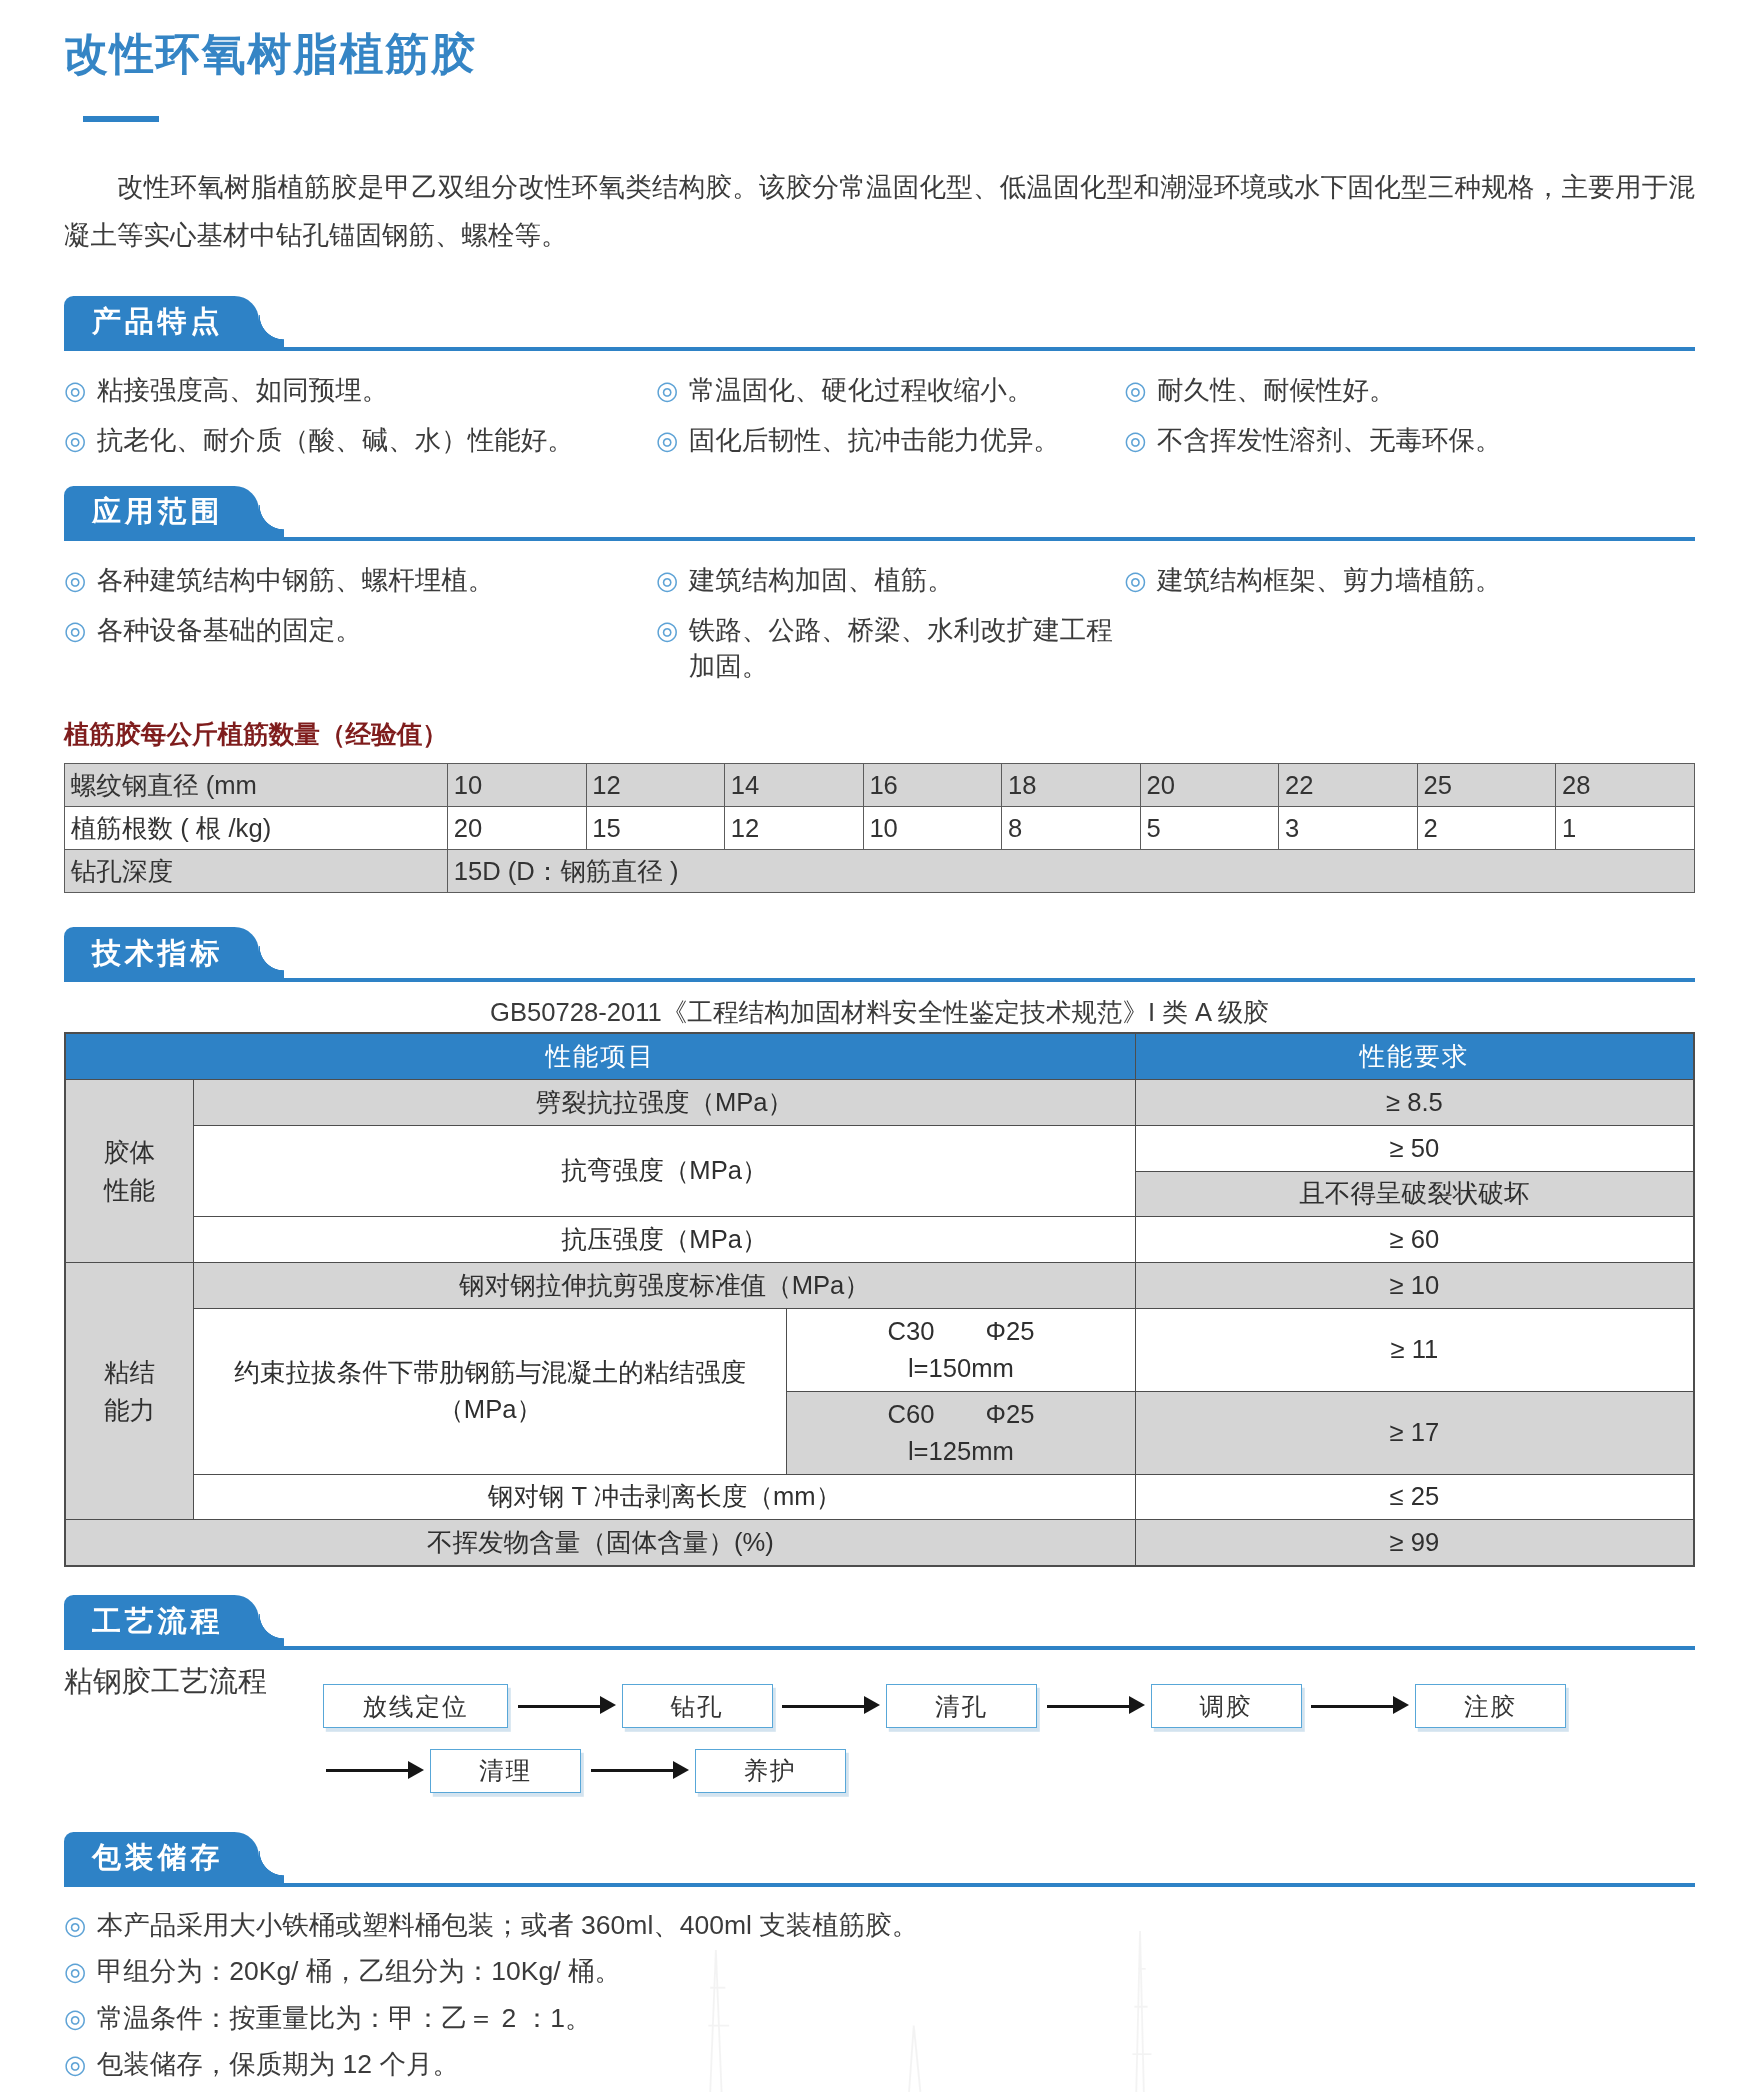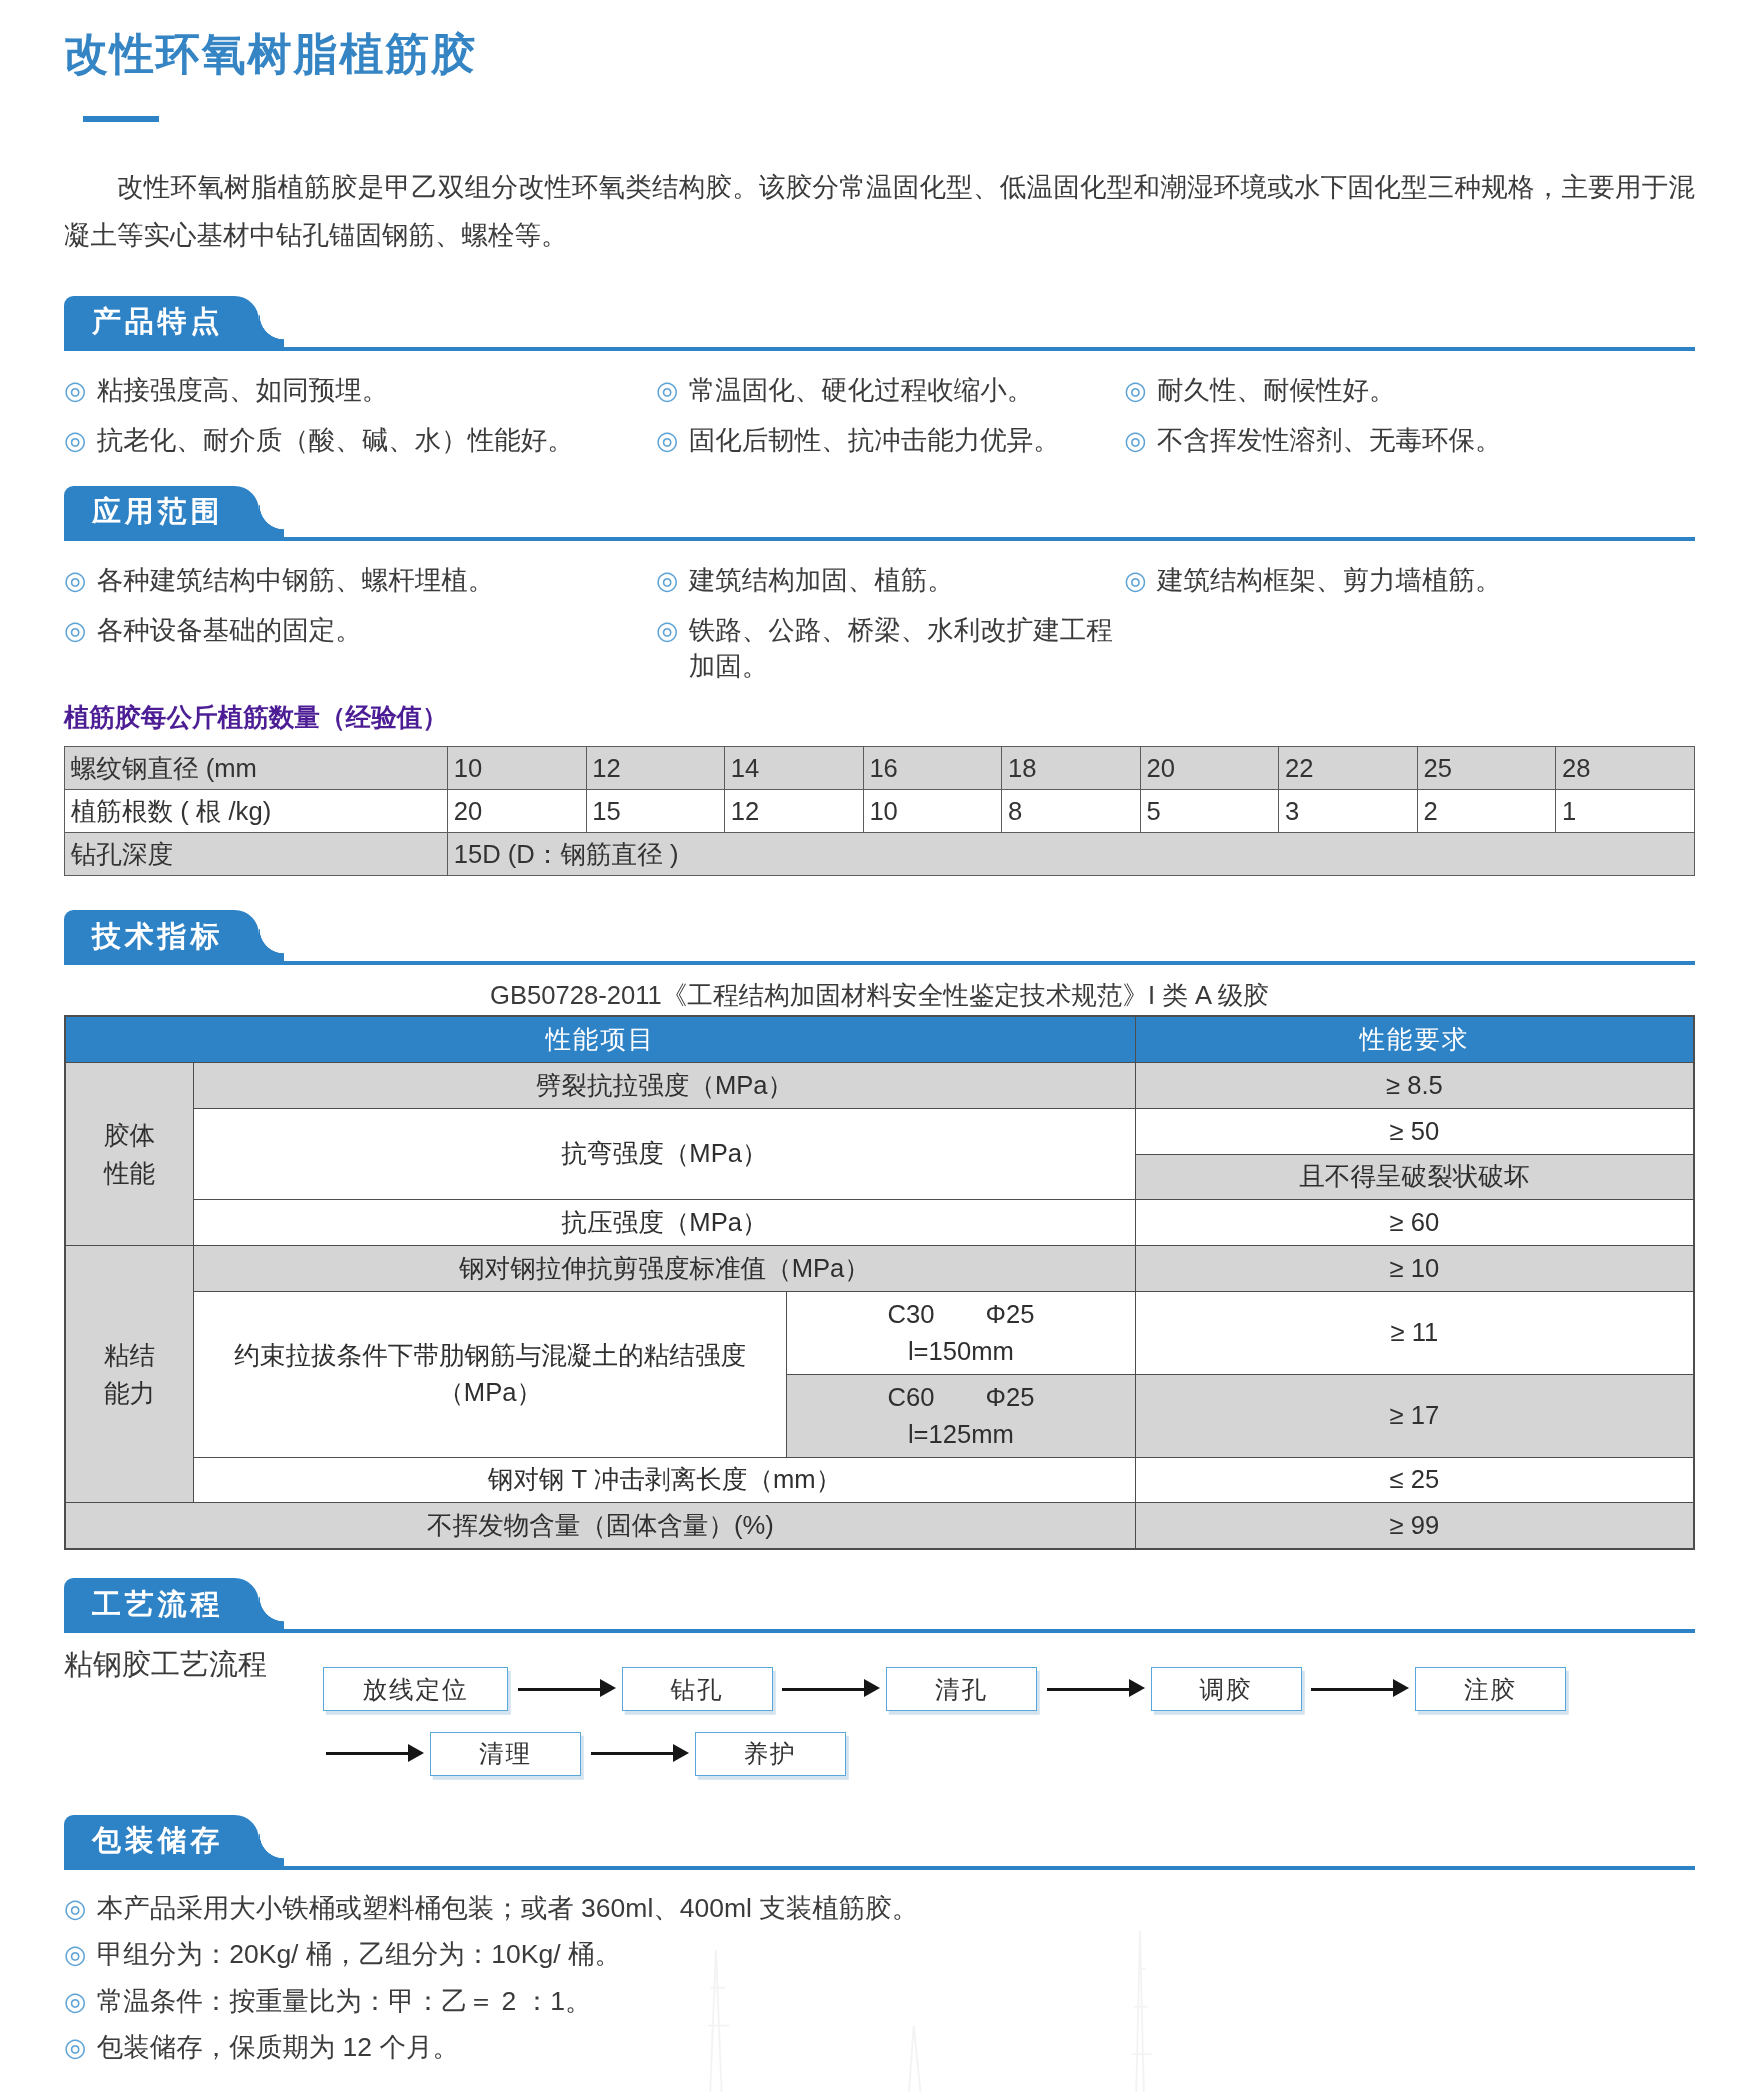--- a/index.html
+++ b/index.html
@@ -20,21 +20,21 @@
   .tab{position:relative; display:inline-block; background:var(--accent); border-radius:9.5px 24.6px 0 0; padding:8.5px 36px 7.6px 28px; margin-left:0;}
   .tab::after{content:""; position:absolute; right:-24.6px; bottom:0; width:24.6px; height:32px;
     background:radial-gradient(circle at 100% 0, rgba(0,0,0,0) 24px, var(--accent) 24.6px);}
   .tab-text{color:#fff; font-size:29px; font-weight:bold; letter-spacing:3.8px; line-height:35px; display:inline-block;}
 
   
   ul.bullets{list-style:none; display:grid; grid-template-columns:36.3% 28.7% 35%; row-gap:14px; margin:21px 0 0; font-size:26.5px; color:var(--text);}
   ul.bullets li{display:flex; gap:10.4px; align-items:baseline; line-height:36px;}
   .b{color:var(--bullet); font-size:25.6px; flex:none;}
 
-  .tcap{margin:16px 0 0; font-size:25.6px; font-weight:bold; color:#4c1d95;}
+  .tcap{margin:33px 0 0; font-size:25.6px; font-weight:bold; color:#7f1d1d;}
 
   
   table.t1{width:100%; border-collapse:collapse; margin-top:11.4px; table-layout:fixed; border:1.9px solid #5c5c5c;}
   table.t1 td{border:1.9px solid #5c5c5c; text-align:left; font-size:25.6px; color:#333; height:43px; padding:1.9px 5.7px;}
   table.t1 tr.g td{background:var(--table-gray);}
 
   .std{margin:13.2px 0 0; text-align:center; font-size:25.6px; color:#3a3a3a;}
 
   
   table.t2{width:100%; border-collapse:collapse; margin-top:2px; table-layout:fixed; border:2.8px solid #4d4d4d;}

